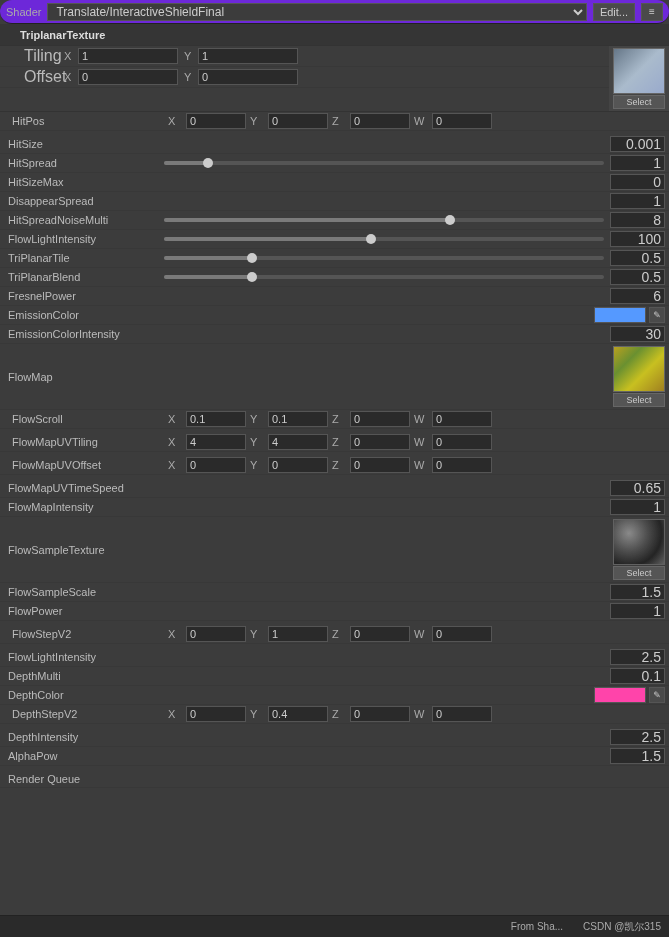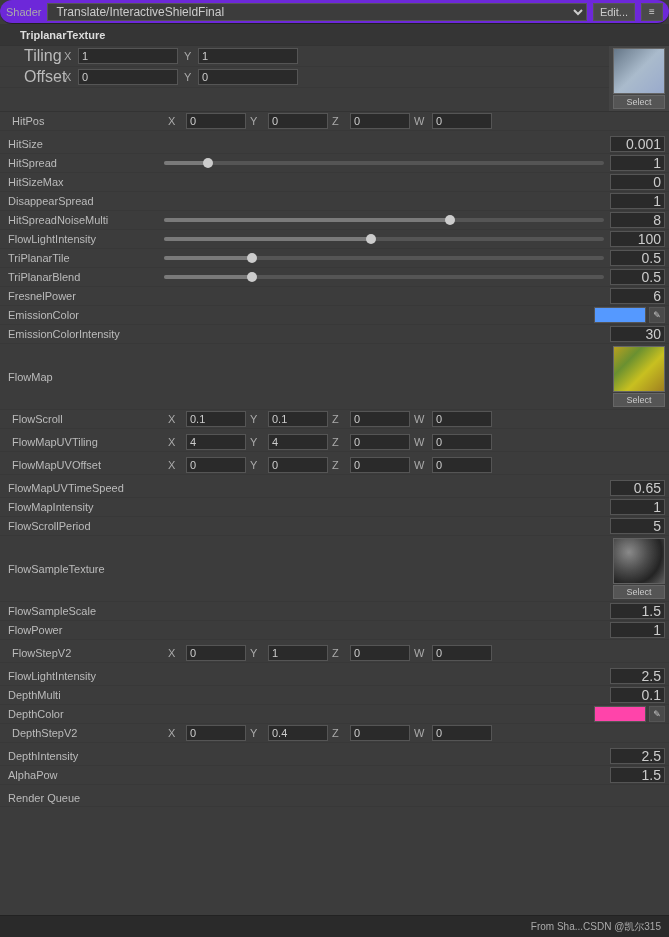--- a/index.html
+++ b/index.html
@@ -213,21 +213,21 @@
       flex-shrink: 0;
       margin-left: auto;
     }
     .bottom-bar {
       height: 22px;
       background: #2a2a2a;
       display: flex;
       align-items: center;
       padding: 0 8px;
       justify-content: flex-end;
-      gap: 0;
+      gap: 20px;
       border-top: 1px solid #222;
     }
     .bottom-text {
       color: #aaa;
       font-size: 10px;
     }
     .triplanar-header {
       display: flex;
       align-items: center;
       height: 22px;
@@ -460,26 +460,20 @@
         <div class="prop-right">
           <input class="value-box" type="text" value="0.65" style="">
         </div>
       </div>
       <div class="simple-row">
         <span class="prop-label">FlowMapIntensity</span>
         <div class="prop-right">
           <input class="value-box" type="text" value="1" style="">
         </div>
       </div>
-      <div class="simple-row">
-        <span class="prop-label">FlowScrollPeriod</span>
-        <div class="prop-right">
-          <input class="value-box" type="text" value="5" style="">
-        </div>
-      </div>
     </div>
 
   <div class="texture-row">
     <span class="prop-label" style="align-self:center;">FlowSampleTexture</span>
     <div style="margin-left:auto; display:flex; flex-direction:column; align-items:center;">
       <div class="sample-texture" style="width:52px;height:46px;border:1px solid #666;"></div>
       <button style="font-size:9px;background:#555;border:1px solid #666;color:#ccc;width:52px;padding:1px 0;cursor:pointer;margin-top:1px;">Select</button>
     </div>
   </div>
 

